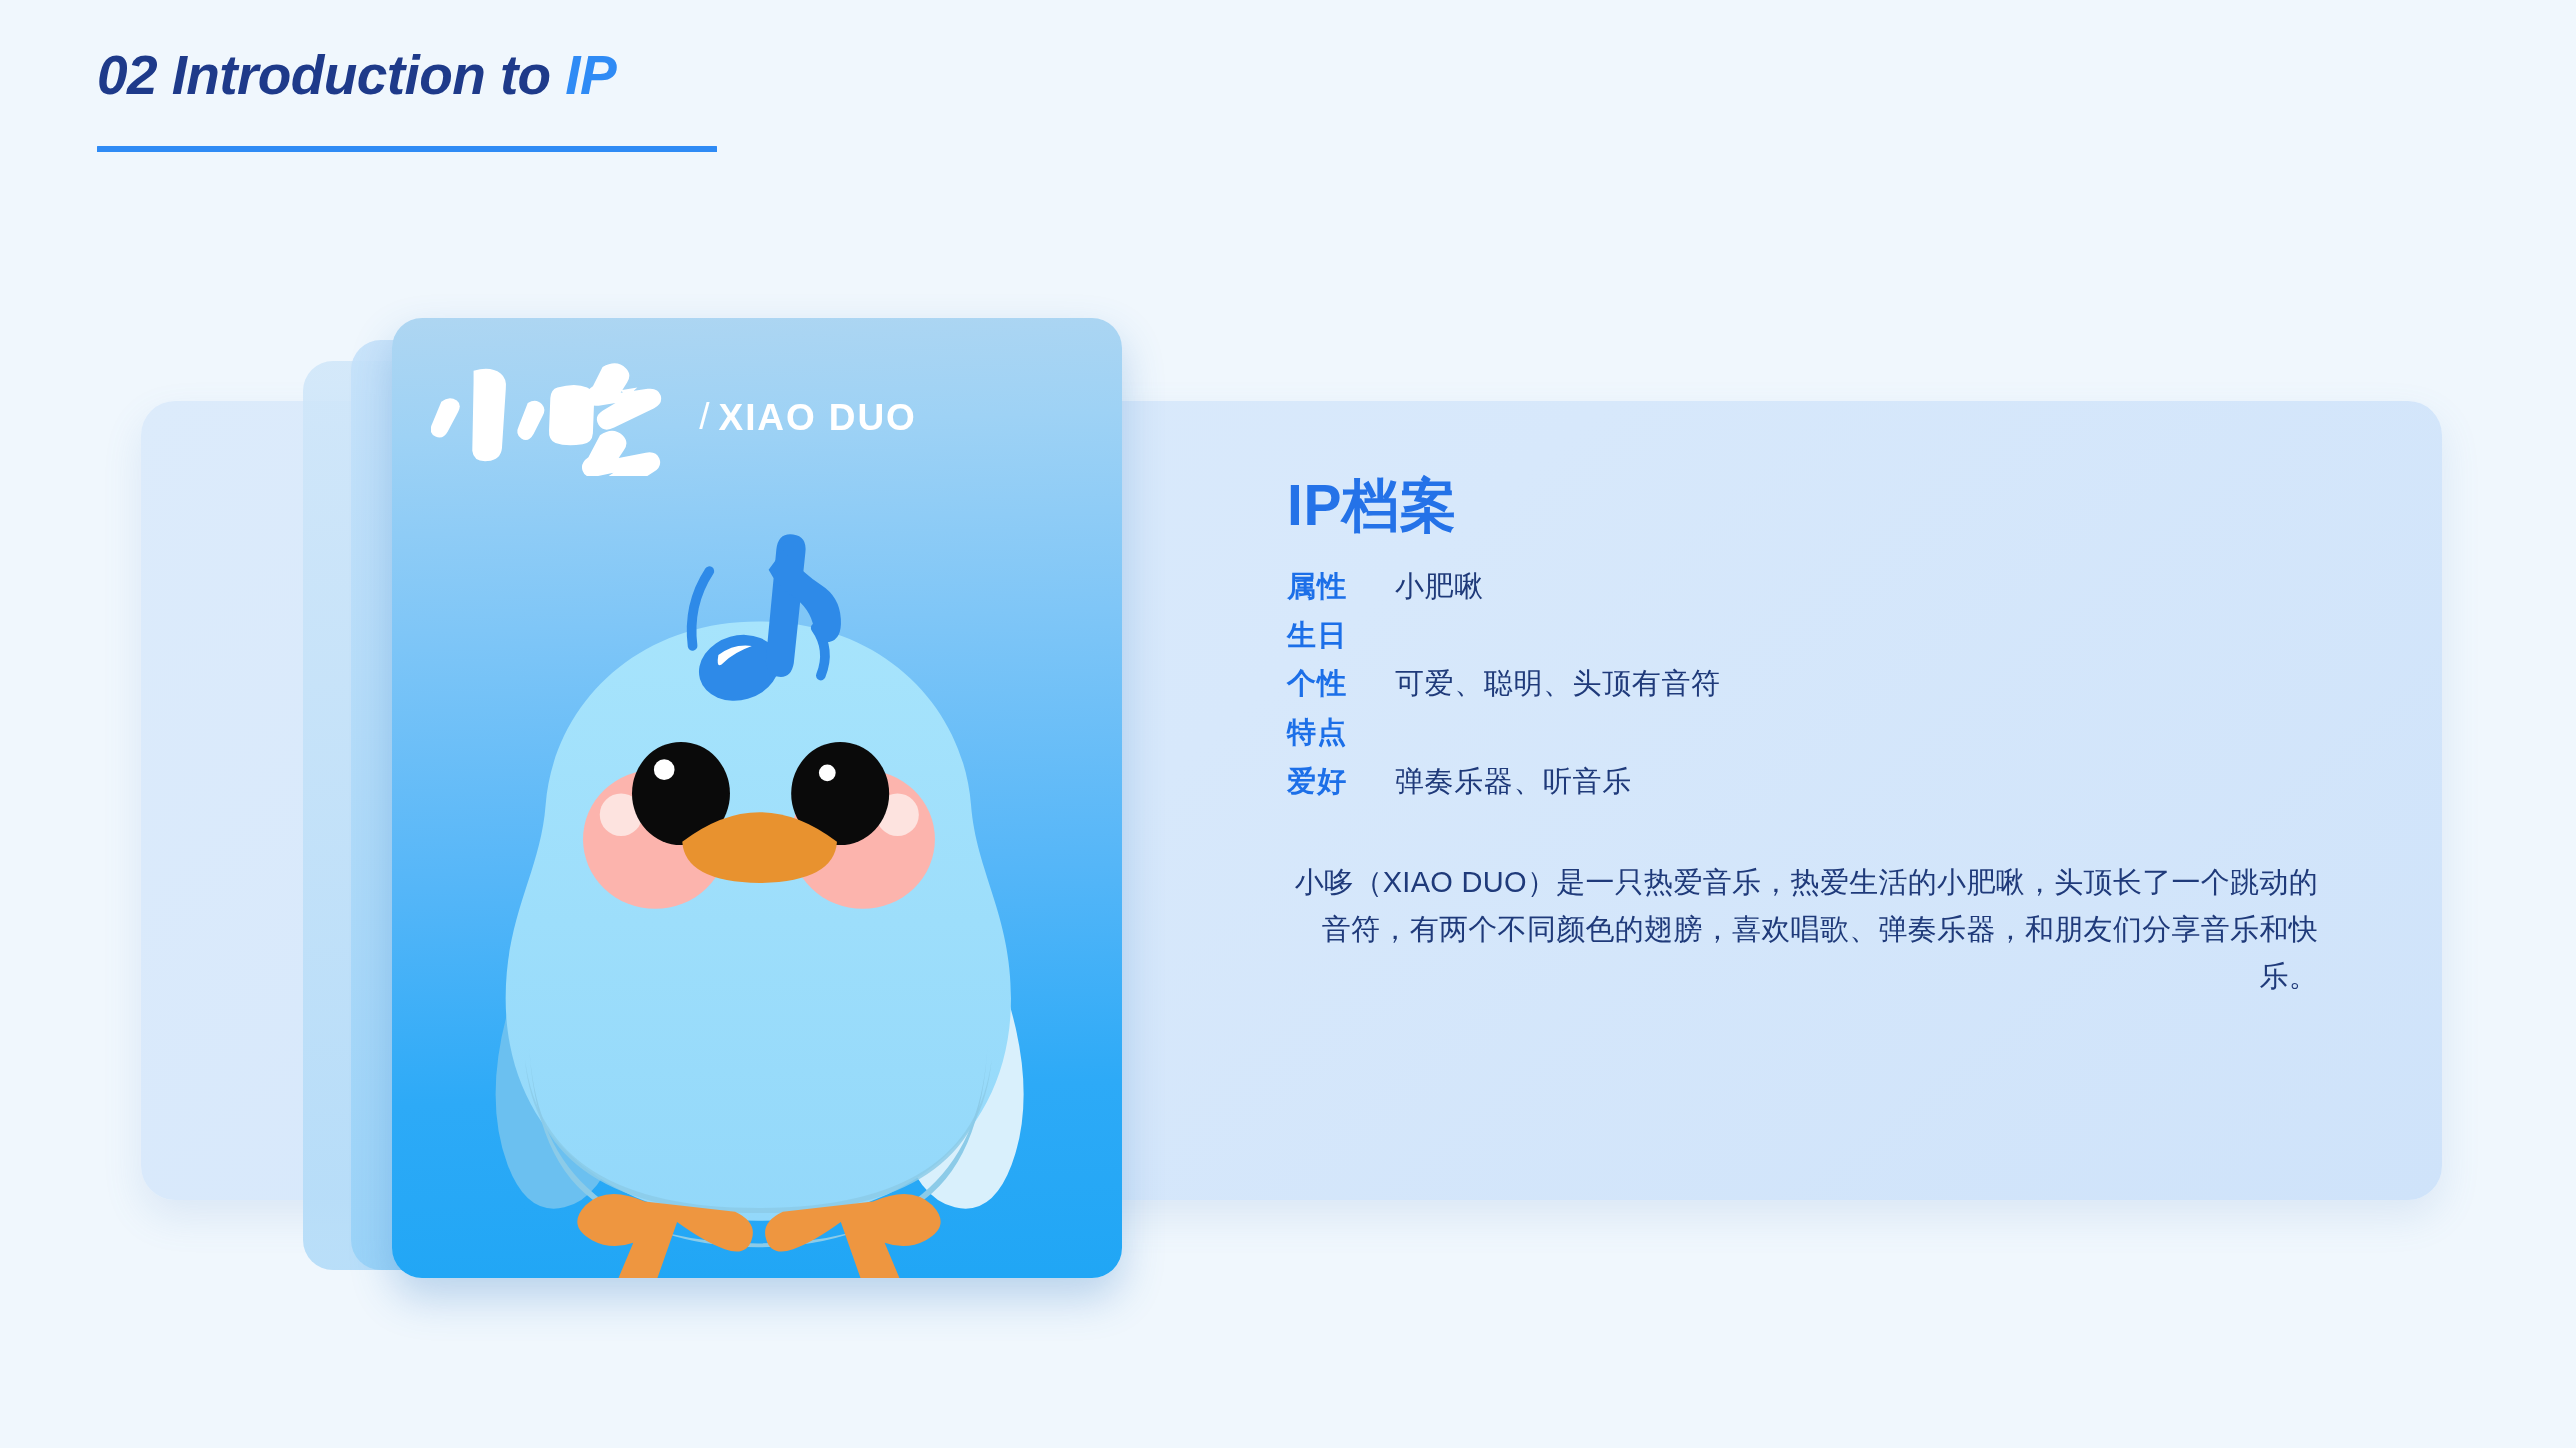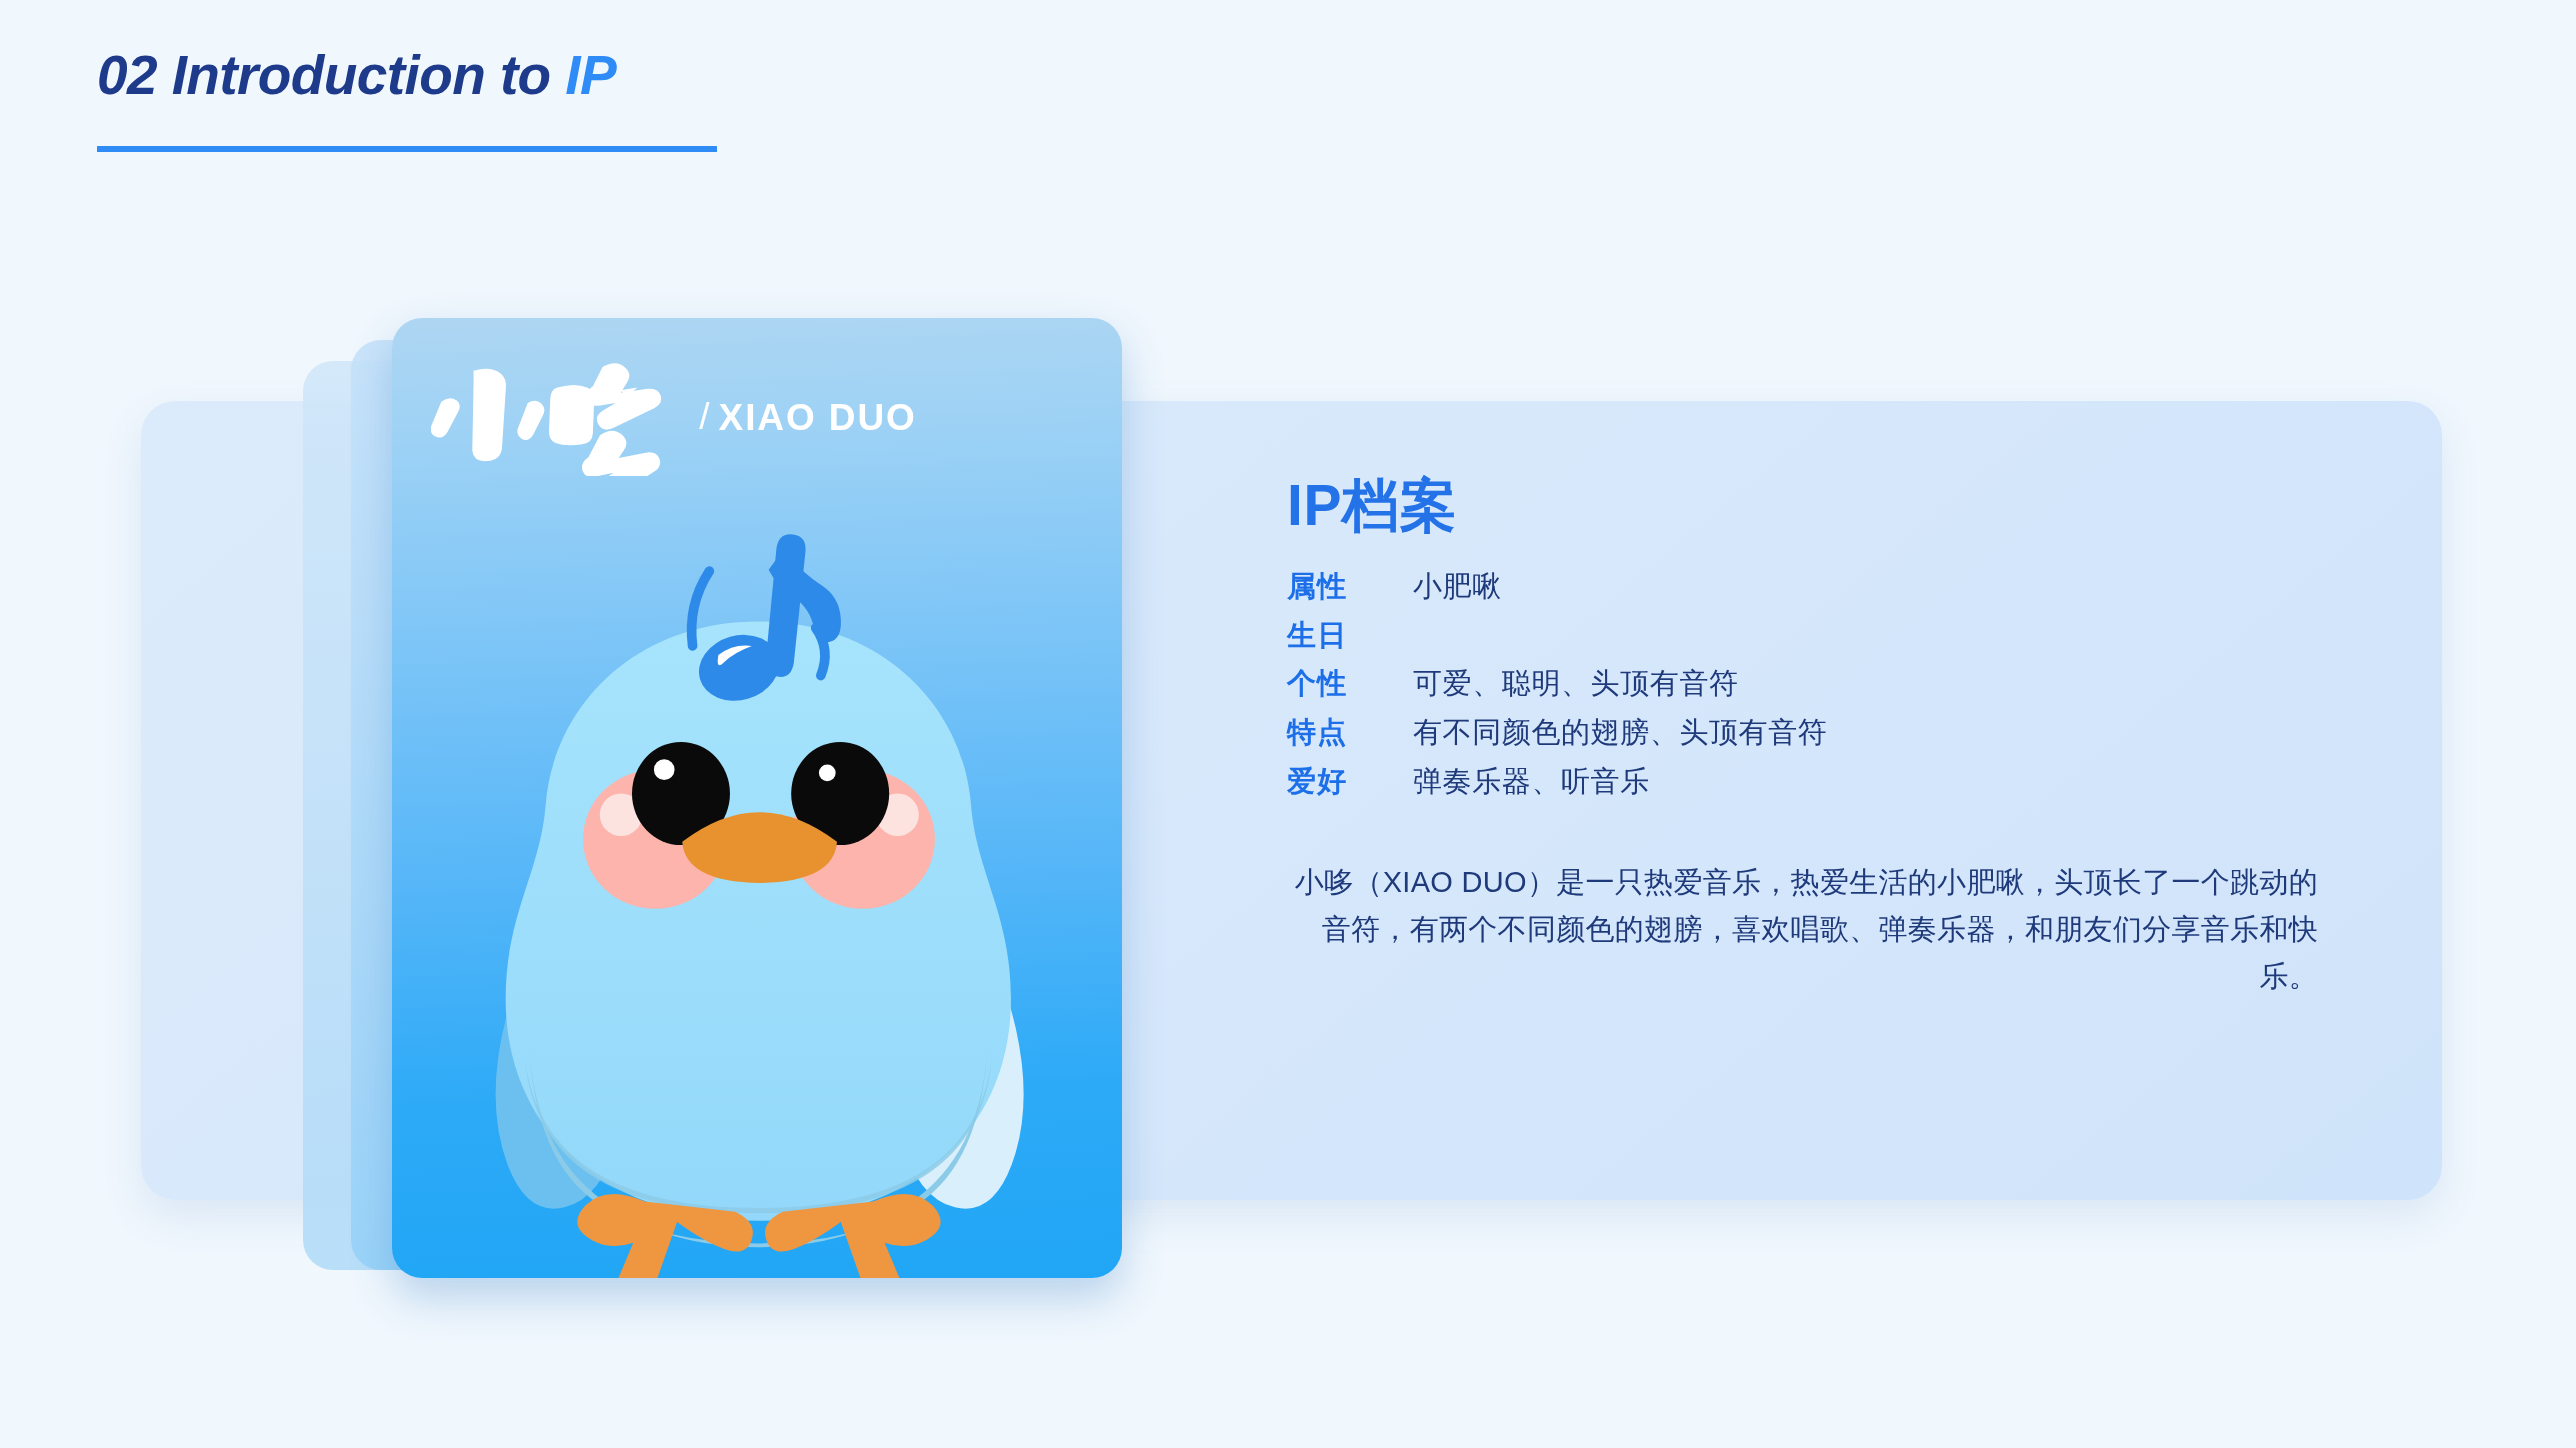--- a/index.html
+++ b/index.html
@@ -166,21 +166,20 @@
     font-weight: 700;
     color: #1C6FE8;
     letter-spacing: 1.3px;
   }
   .profile-value {
     flex: 1 1 auto;
     font-size: 29px;
     font-weight: 400;
     color: #1F3A7A;
     letter-spacing: 0.6px;
-    margin-left: 18px;
   }
   #profile-description {
     margin-top: 58px;
     font-size: 29px;
     line-height: 1.62;
     color: #1F3A7A;
     letter-spacing: 0.3px;
     width: 1031px;
     text-align: right;
   }
@@ -316,21 +315,20 @@
   </div>
   <div class="profile-row">
     <div class="profile-label">生日</div>
   </div>
   <div class="profile-row">
     <div class="profile-label">个性</div>
     <div class="profile-value">可爱、聪明、头顶有音符</div>
   </div>
   <div class="profile-row">
     <div class="profile-label">特点</div>
-    <div class="profile-value">有不同颜色的翅膀、头顶有音符</div>
   </div>
   <div class="profile-row">
     <div class="profile-label">爱好</div>
     <div class="profile-value">弹奏乐器、听音乐</div>
   </div>
 
   <div id="profile-description">小哆（XIAO DUO）是一只热爱音乐，热爱生活的小肥啾，头顶长了一个跳动的音符，有两个不同颜色的翅膀，喜欢唱歌、弹奏乐器，和朋友们分享音乐和快乐。</div>
 </div>
 
 

